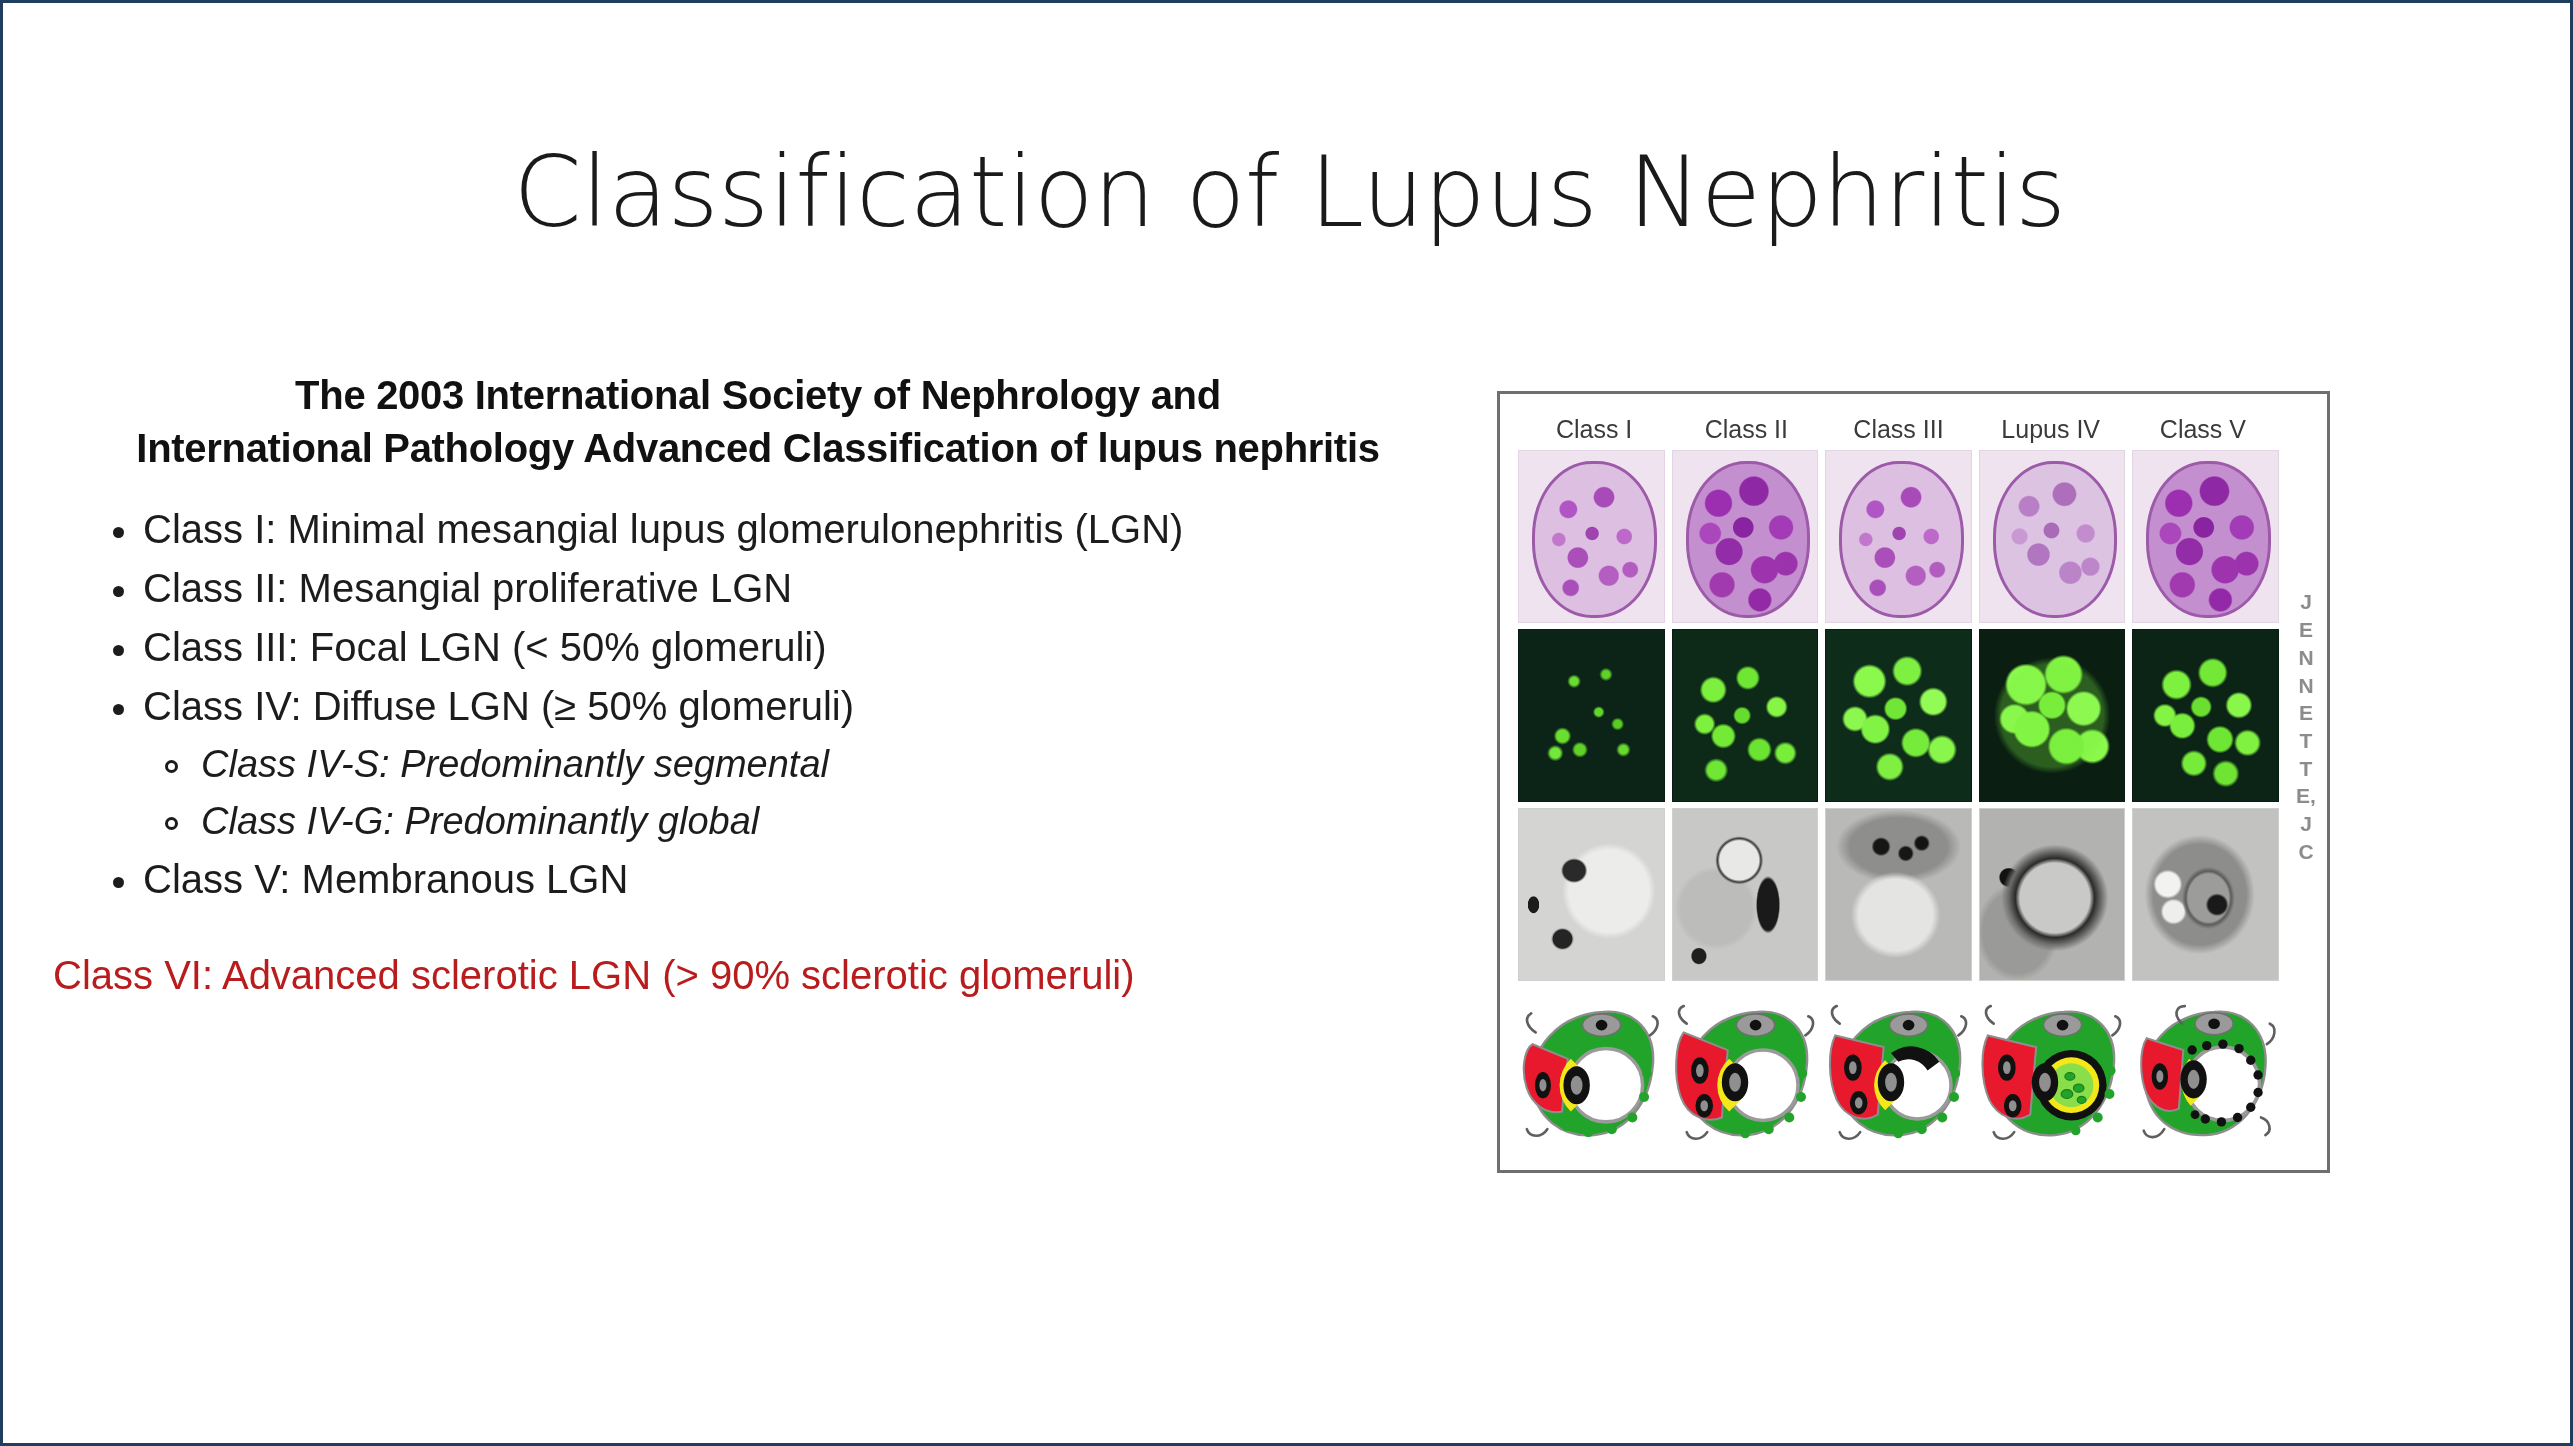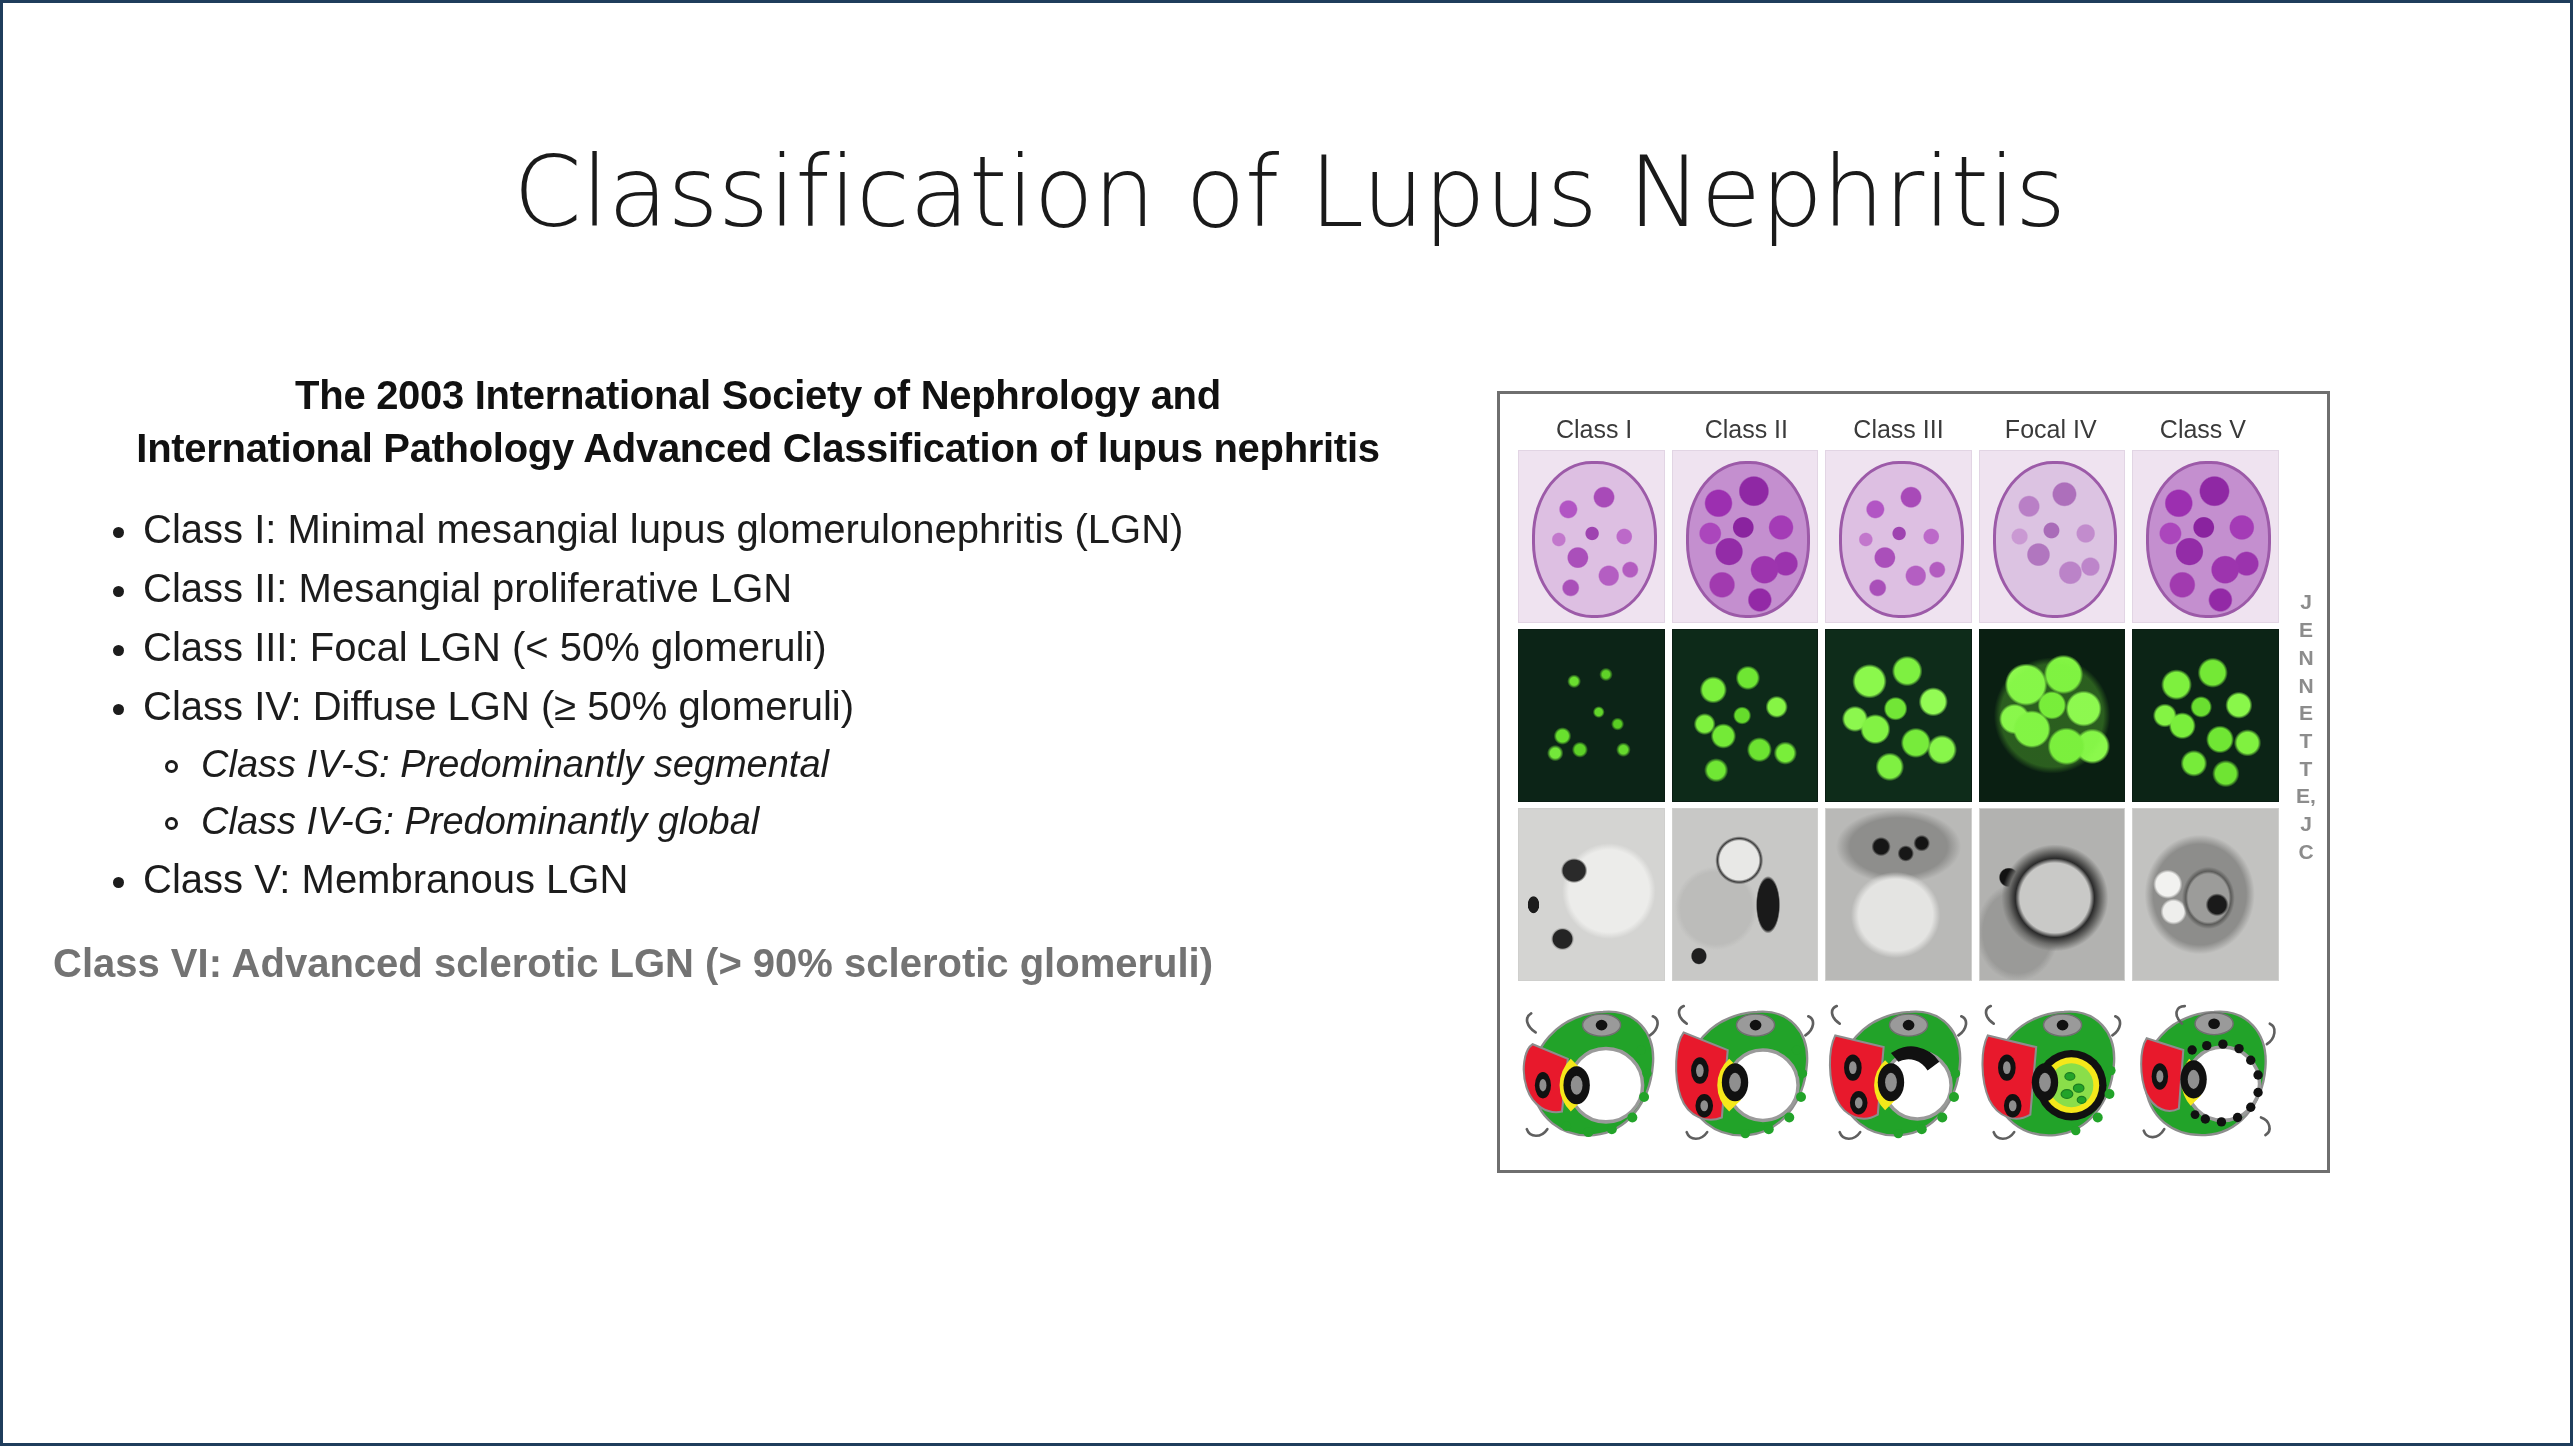--- a/index.html
+++ b/index.html
@@ -84,26 +84,25 @@
   }
   ul.sub > li .ring{
     position:absolute;
     left:22px;top:15px;
     width:13px;height:13px;
     border:3px solid #1c1c1c;
     border-radius:50%;
     box-sizing:border-box;
   }
   #class-vi{
-    margin-top:44px;
+    margin-top:56px;
     font-size:40px;
-    color:#737373;
+    color:#b91c1c;
     line-height:1.0;
     white-space:nowrap;
-    font-weight:bold;
   }
 
   
   #figure-panel{
     position:absolute;
     left:1494px;top:388px;
     width:833px;height:782px;
     border:3px solid #6f6f6f;
     background:#ffffff;
     box-sizing:border-box;
@@ -387,21 +386,21 @@
     <div id="class-vi">Class VI: Advanced sclerotic LGN (&gt; 90% sclerotic  glomeruli)</div>
   </div>
 
   <div id="figure-panel">
     <div id="grid-area">
 
       <div id="header-row">
         <div class="hcell">Class I</div>
         <div class="hcell">Class II</div>
         <div class="hcell">Class III</div>
-        <div class="hcell">Focal IV</div>
+        <div class="hcell">Lupus IV</div>
         <div class="hcell">Class V</div>
       </div>
 
       <div class="grid-row">
         <div class="cell lm">
             <div class="tuft"></div>
           </div>
         <div class="cell lm dense">
             <div class="tuft"></div>
           </div>

